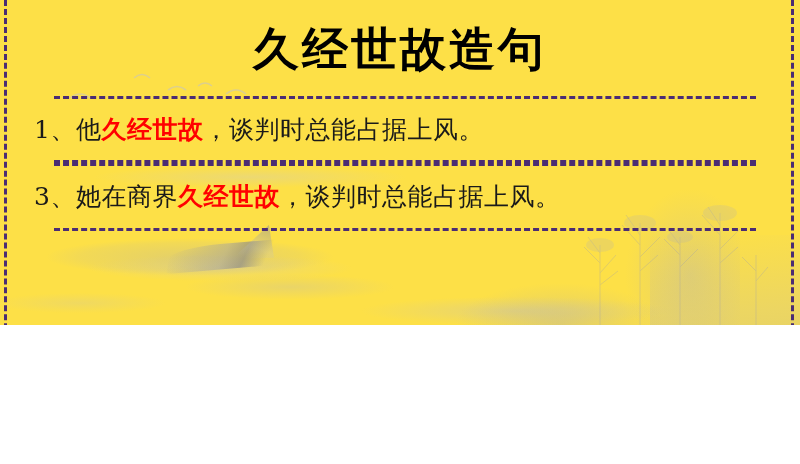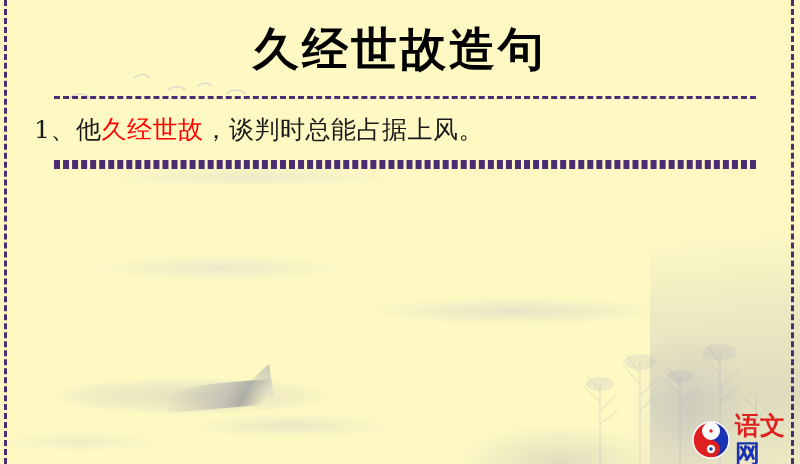--- a/index.html
+++ b/index.html
@@ -10,22 +10,22 @@
     width: 800px;
     height: 464px;
     overflow: hidden;
     background: #ffffff;
     font-family: "DejaVu Serif", "Liberation Serif", serif;
   }
 
   #page {
     position: relative;
     width: 800px;
-    height: 464px;
-    background: #fef9c3;
+    height: 325px;
+    background: #fde047;
     box-sizing: border-box;
     overflow: hidden;
   }
 
   
   .bg-wash {
     position: absolute;
     inset: 0;
     pointer-events: none;
     z-index: 0;
@@ -165,21 +165,21 @@
   .sentence {
     font-size: 25px;
     line-height: 40px;
     color: #1a1a1a;
     padding: 12px 18px 12px 16px;
     letter-spacing: 0.5px;
     font-family: "DejaVu Serif", "Liberation Serif", serif;
   }
   .sentence .hl {
     color: #ff0000;
-    font-weight: 400;
+    font-weight: 700;
   }
   .s1 { padding-top: 11px; padding-bottom: 10px; }
   .s2 { padding-top: 12px; padding-bottom: 10px; }
   .s3 { padding-top: 11px; padding-bottom: 11px; }
 
   
   .logo {
     position: absolute;
     left: 691px;
     top: 412px;
@@ -256,20 +256,23 @@
 
     <div class="sentence s1">
       <span>1、</span><span>他</span><span class="hl">久经世故</span><span>，谈判时总能占据上风。</span>
     </div>
 
     <div class="divider"></div>
 
 
     <div class="divider"></div>
 
+    <div class="sentence s3">
+      <span>3、</span><span>她在商界</span><span class="hl">久经世故</span><span>，谈判时总能占据上风。</span>
+    </div>
 
     <div class="divider"></div>
 
   </div>
 
   <div class="logo">
     <svg class="logo-mark" viewBox="0 0 40 40">
       <circle cx="20" cy="20" r="18" fill="#ffffff"></circle>
       <path d="M20 2 a18 18 0 0 1 0 36 a9 9 0 0 1 0 -18 a9 9 0 0 0 0 -18 Z" fill="#1a32b4"></path>
       <path d="M20 2 a18 18 0 0 0 0 36 a9 9 0 0 0 0 -18 a9 9 0 0 1 0 -18 Z" fill="#e02020"></path>

